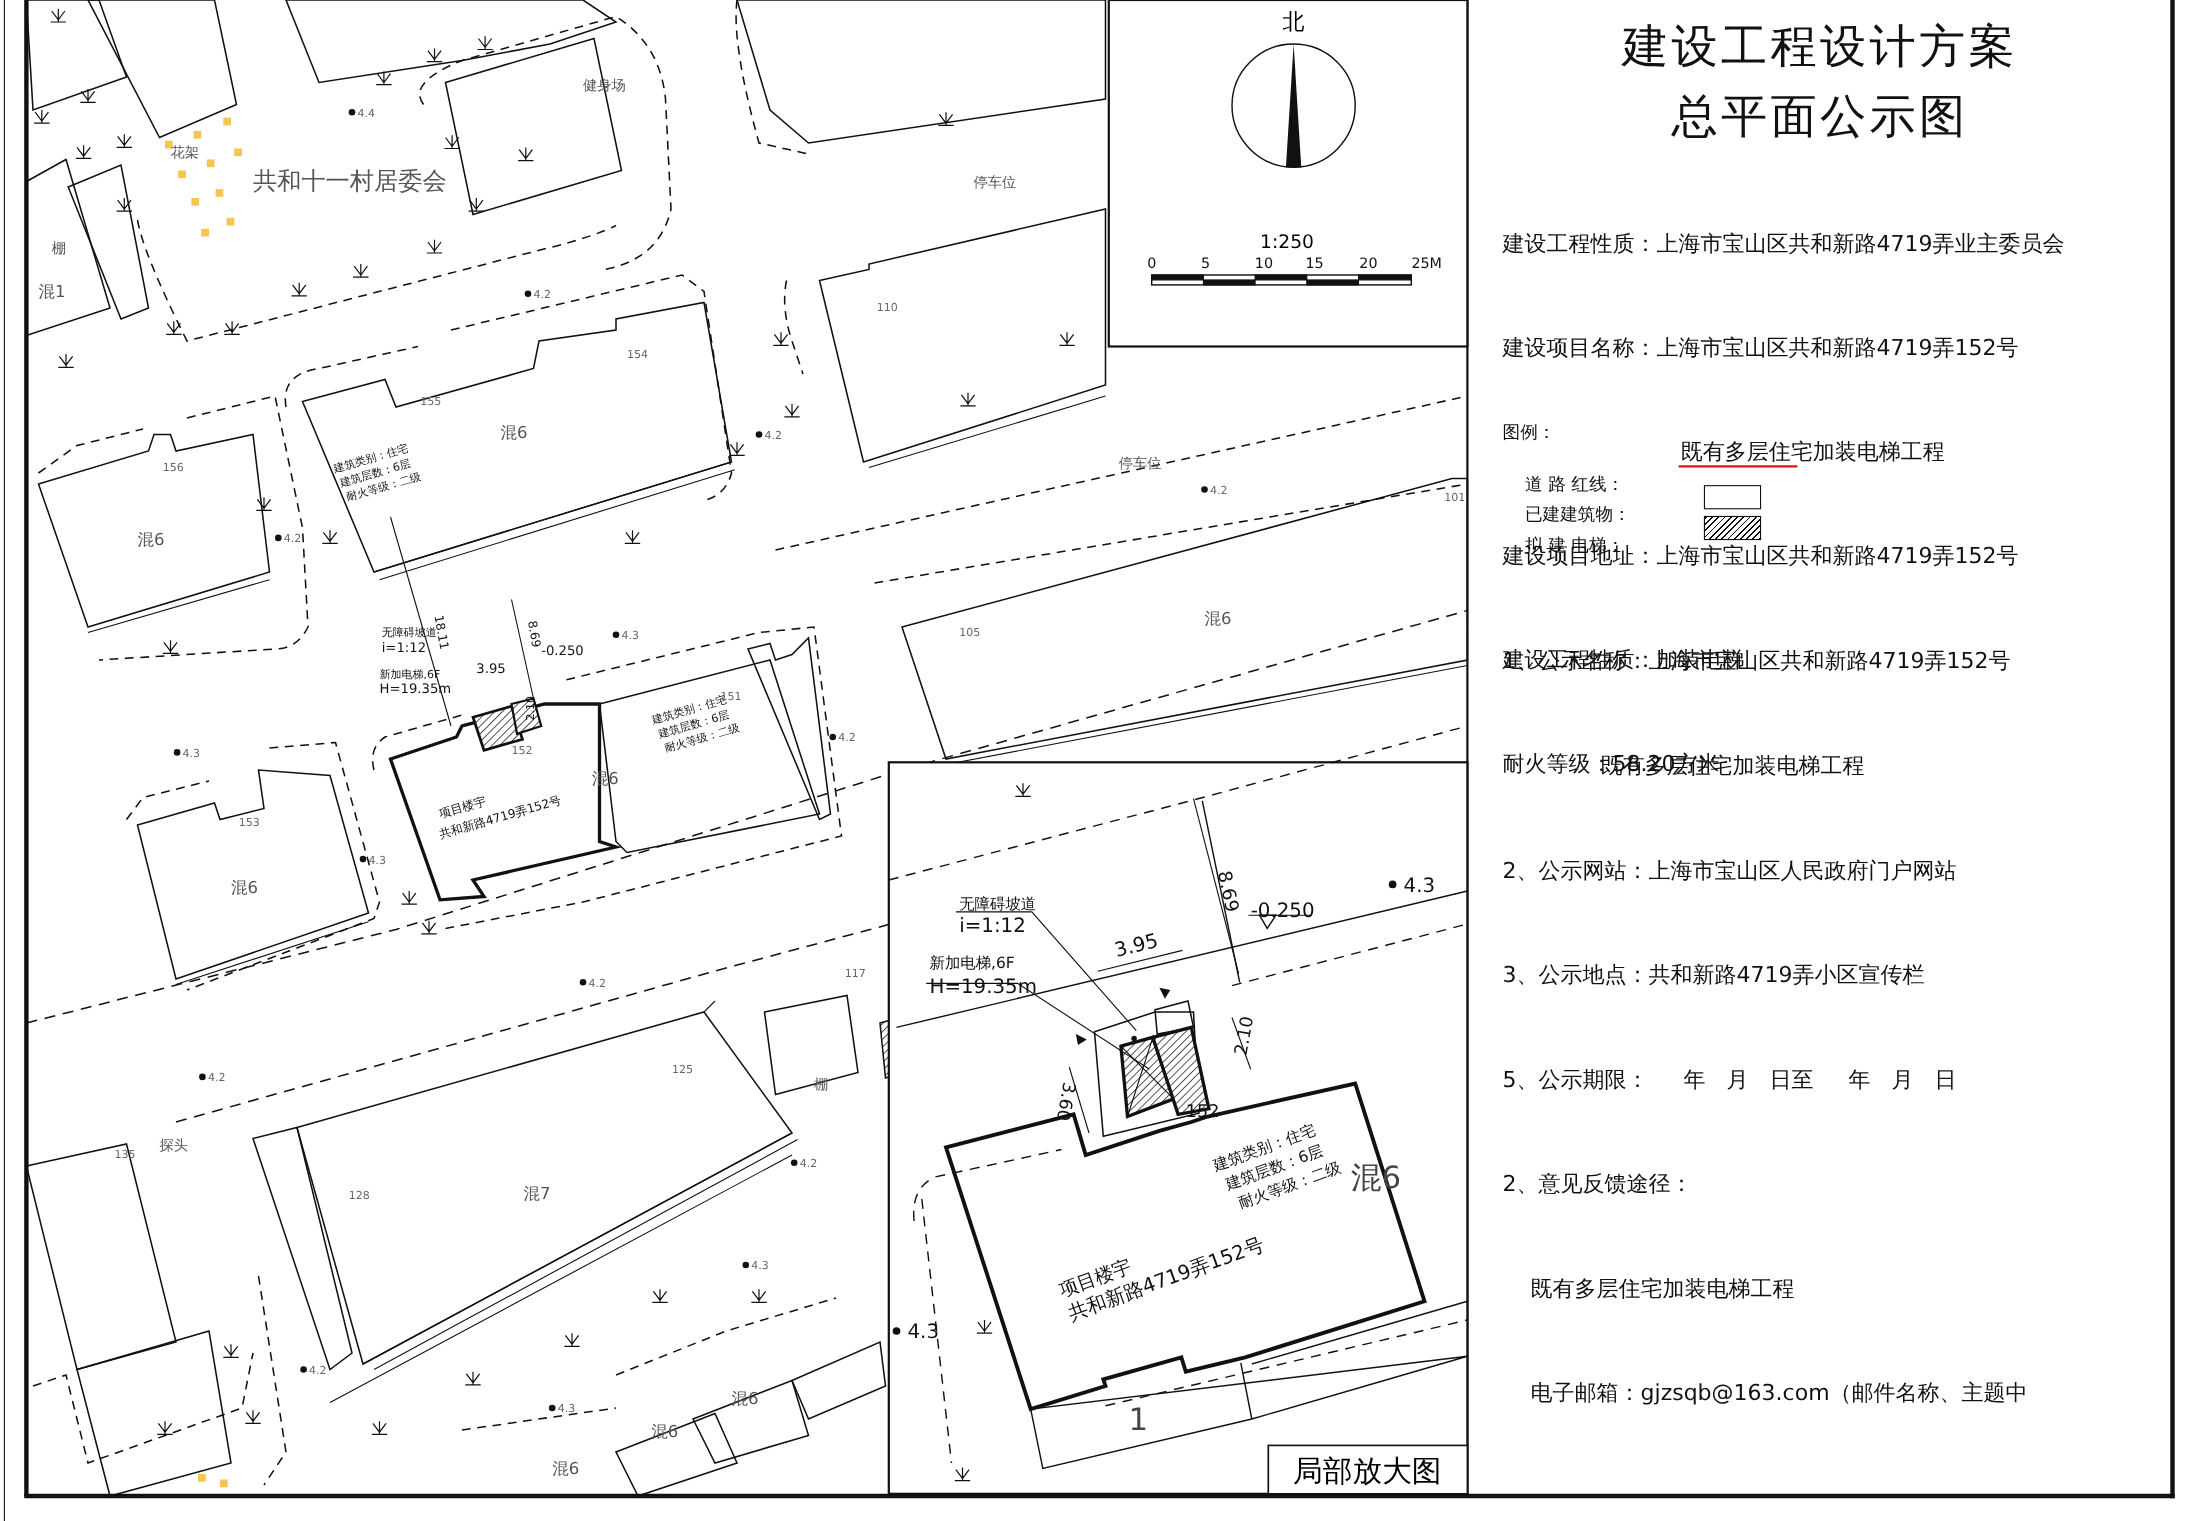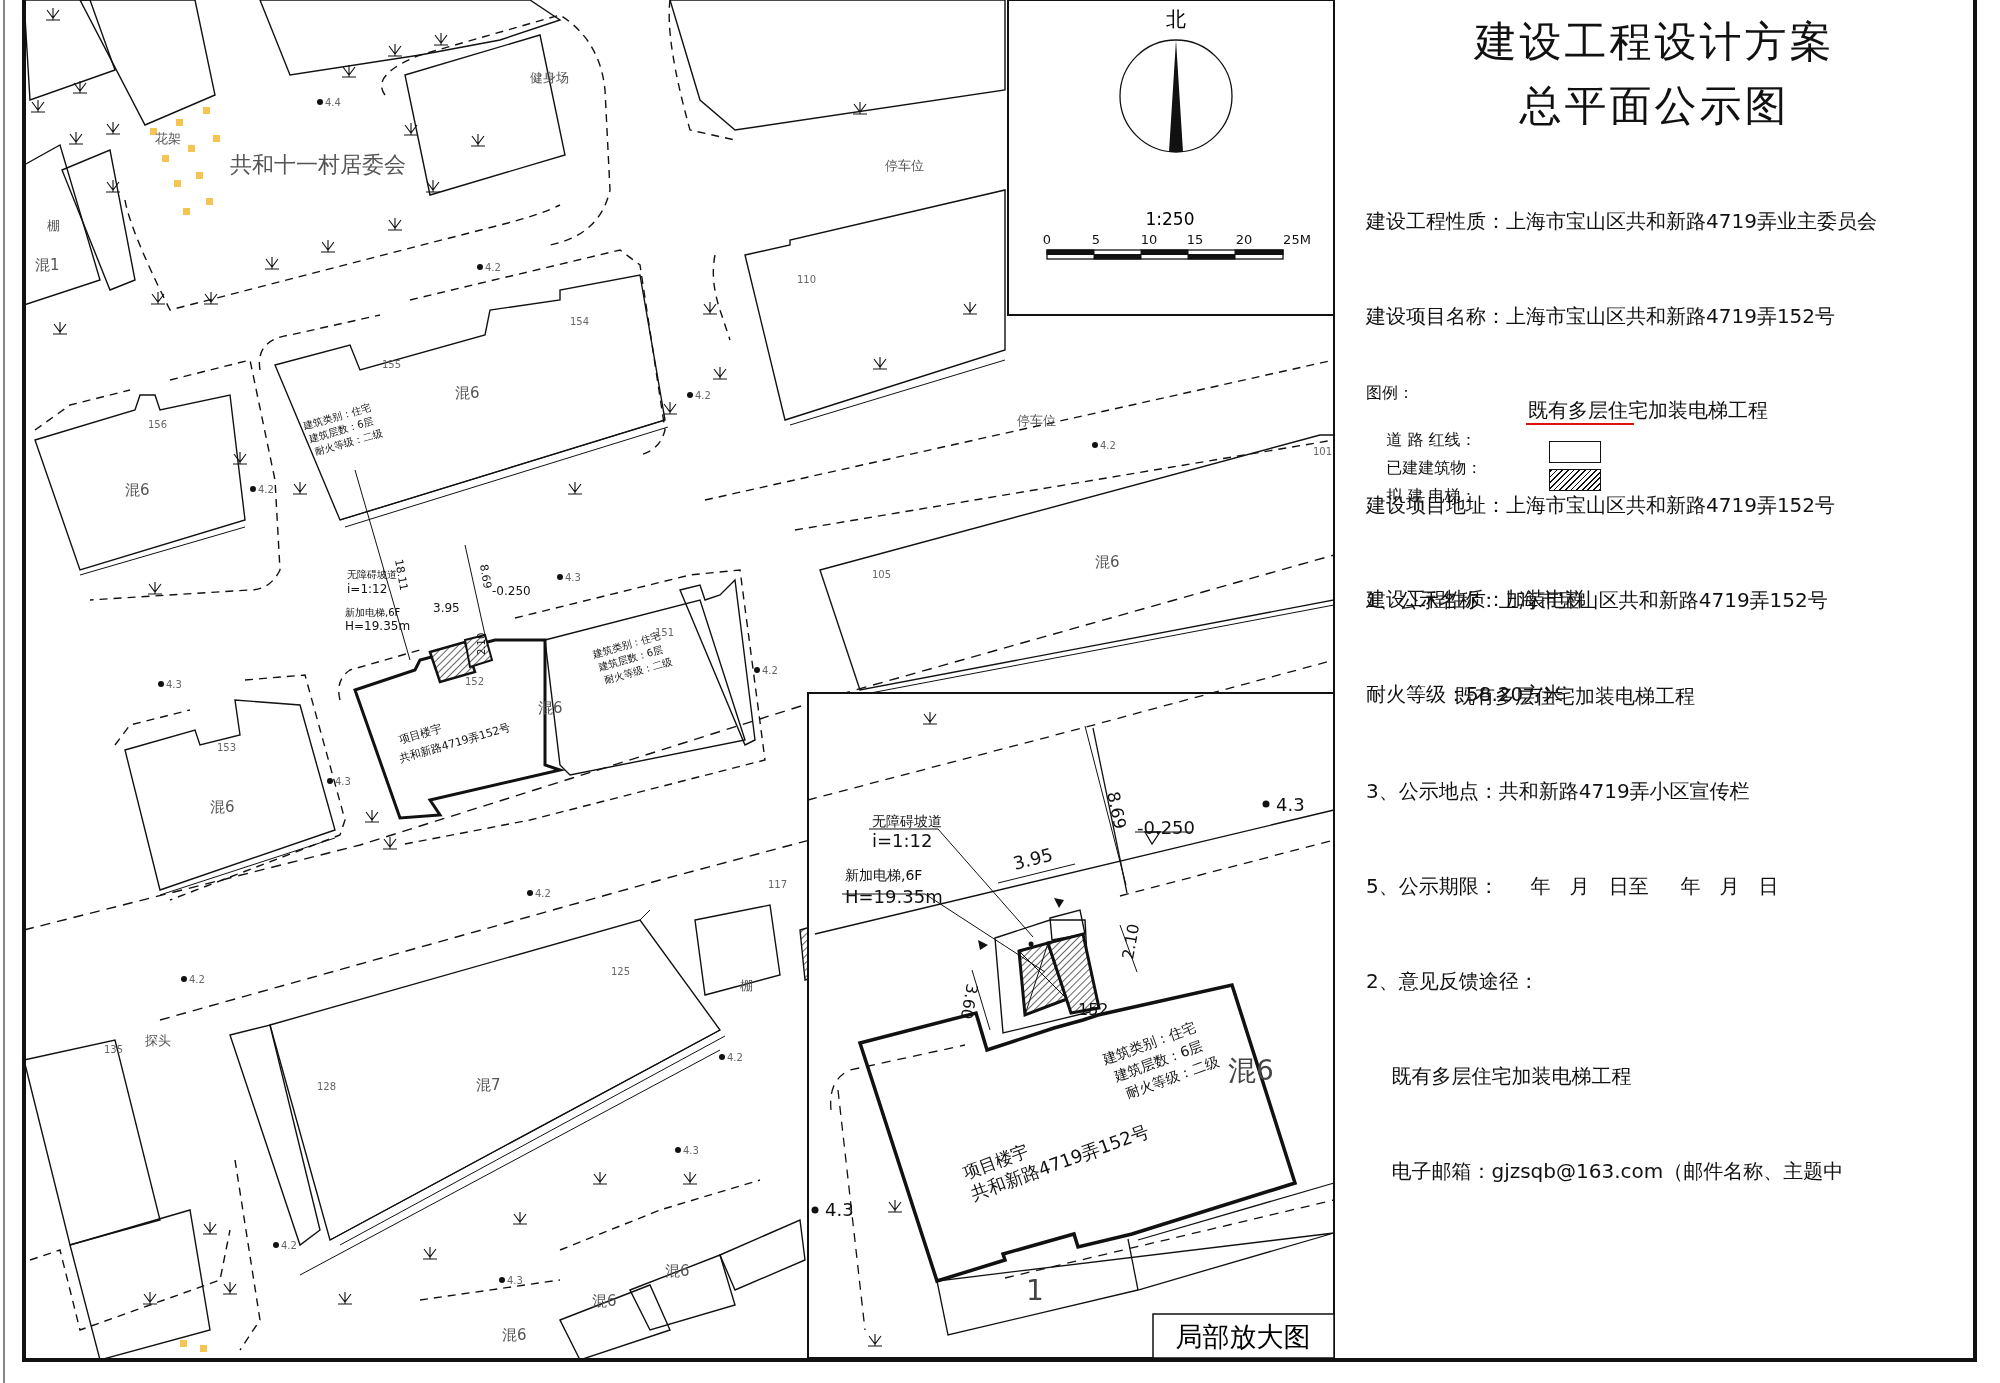--- a/index.html
+++ b/index.html
@@ -365,20 +365,21 @@
     <span class="sw-box"></span>
   </div>
   <div class="legend-row" style="top:467px;width:300px;height:28px;">
     <span>拟 建 电梯：</span>
     <span class="sw-box sw-hatch"></span>
   </div>
 
   <div class="info" style="top:522px;line-height:31.7px;">
     <div>1、公示名称：上海市宝山区共和新路4719弄152号</div>
     <div>              既有多层住宅加装电梯工程</div>
+    <div>2、公示网站：上海市宝山区人民政府门户网站</div>
     <div>3、公示地点：共和新路4719弄小区宣传栏</div>
     <div>5、公示期限：     年   月   日至     年   月   日</div>
     <div>2、意见反馈途径：</div>
     <div>    既有多层住宅加装电梯工程</div>
     <div>    电子邮箱：gjzsqb@163.com（邮件名称、主题中</div>
     
     
     
     
     

